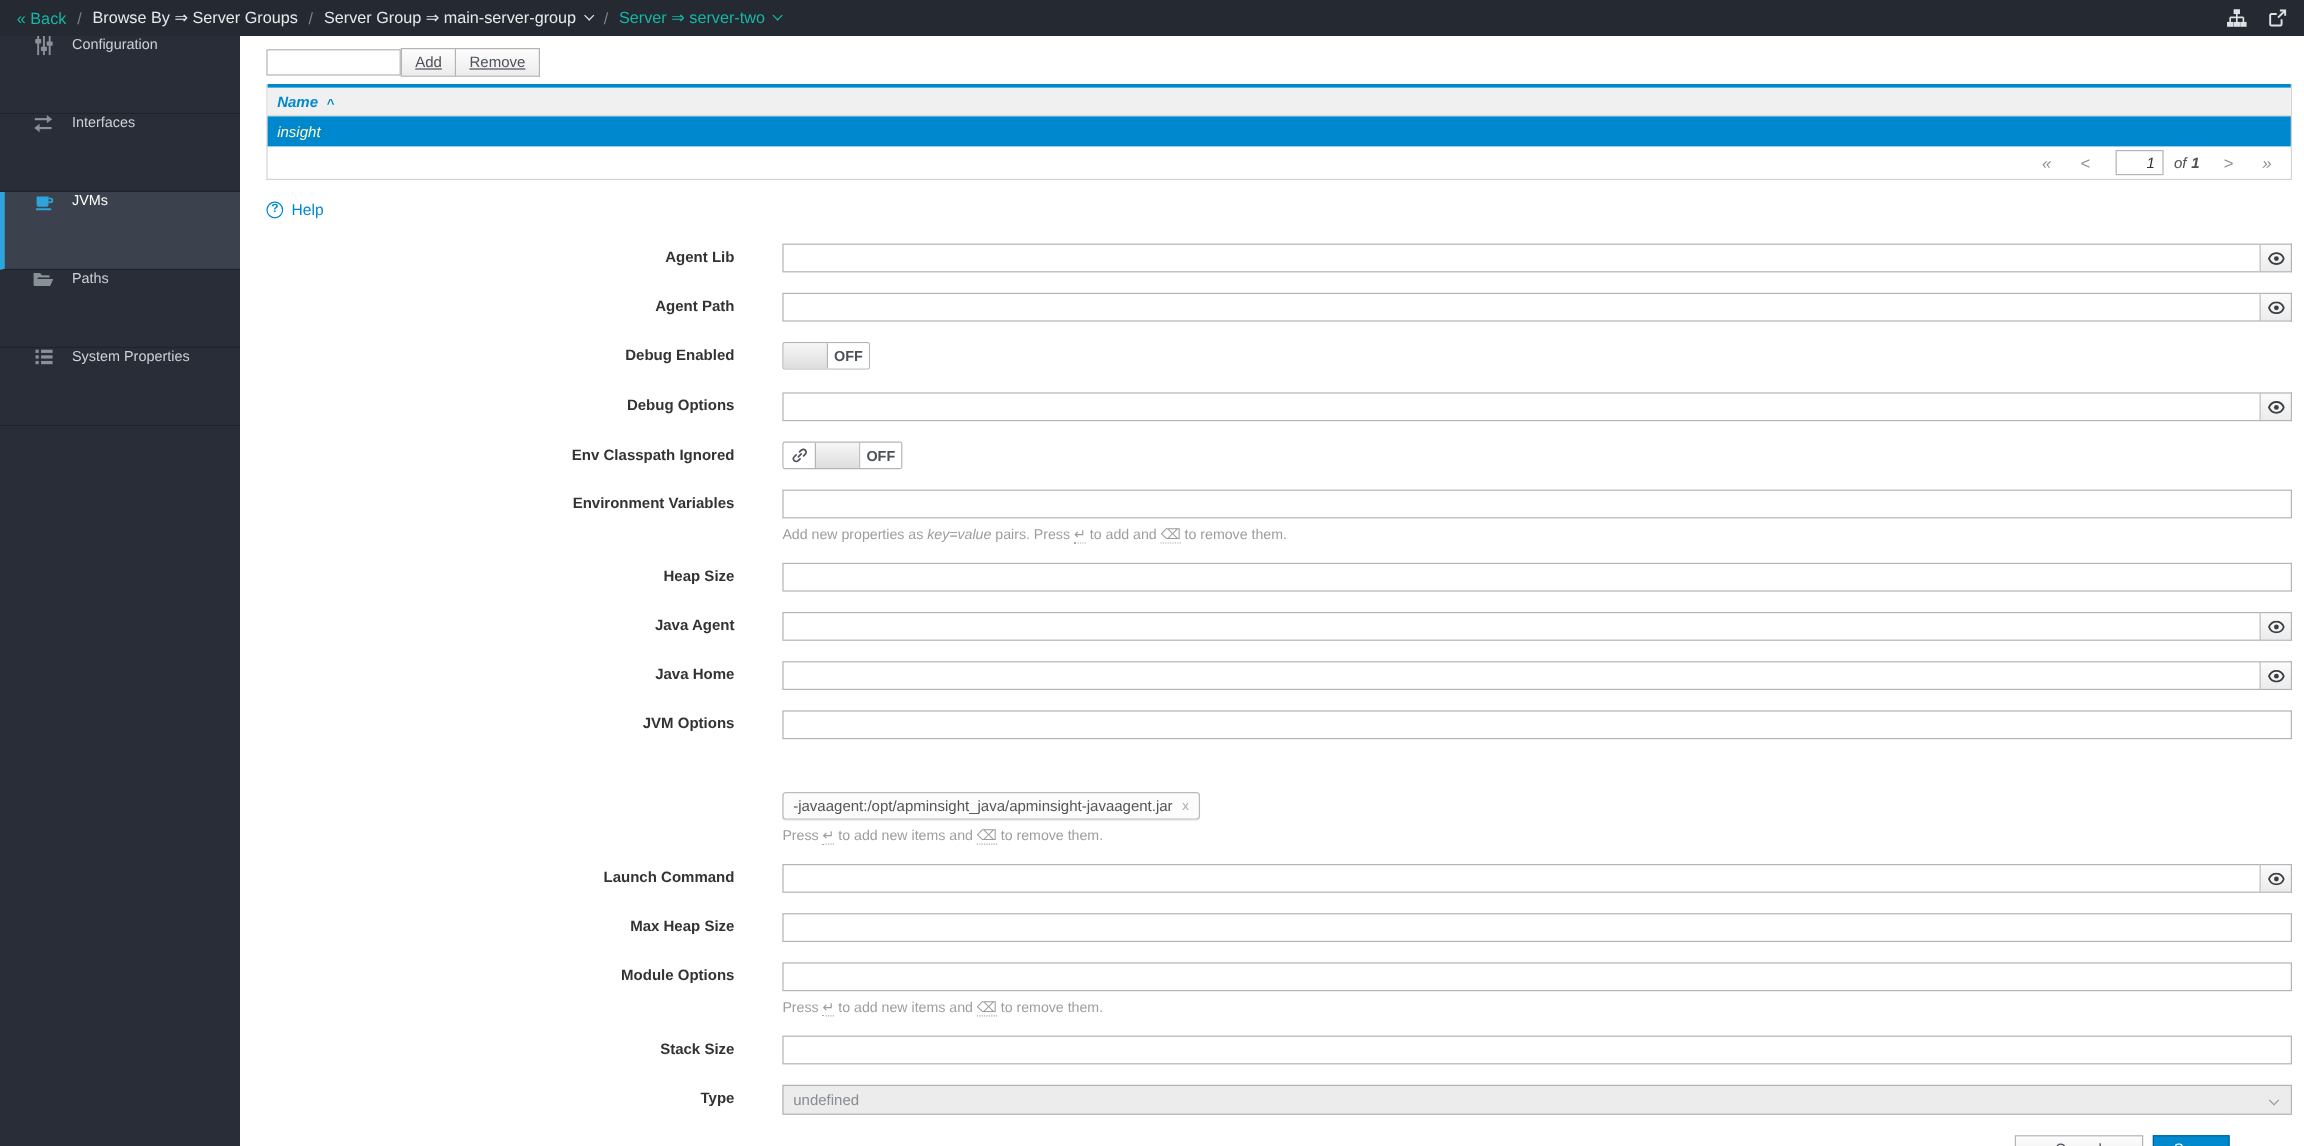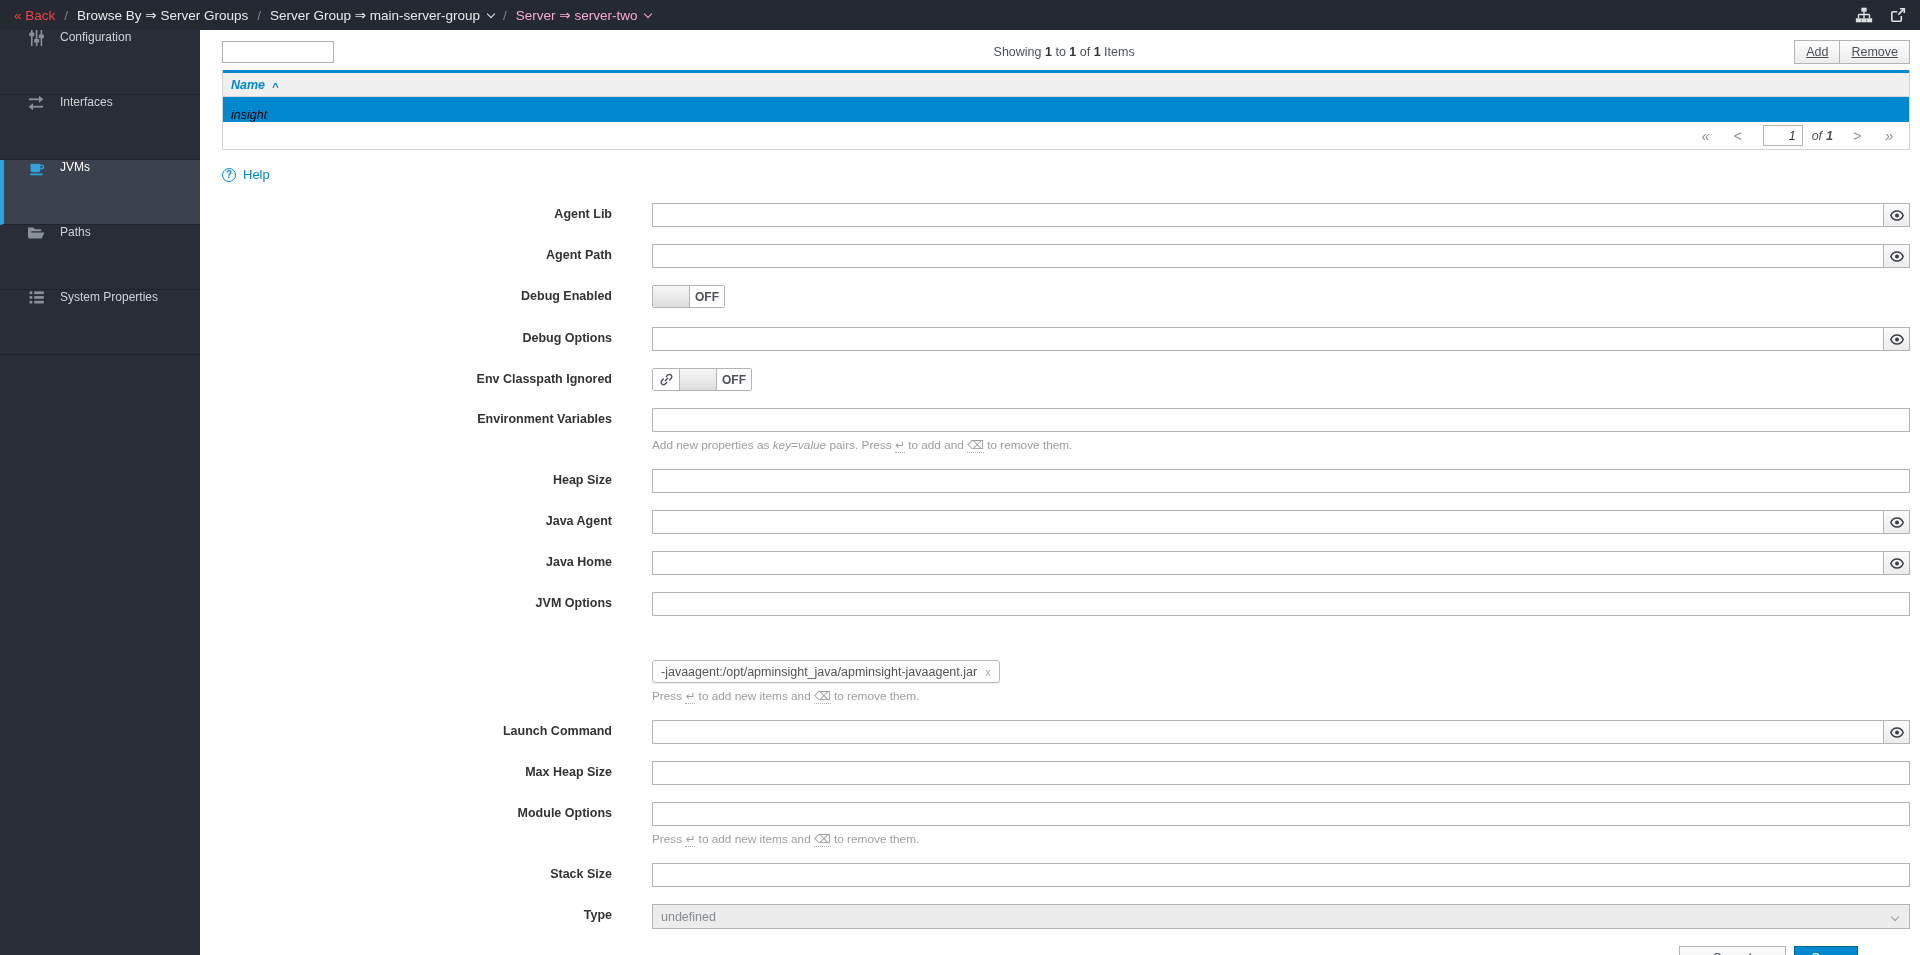--- a/index.html
+++ b/index.html
@@ -3,22 +3,22 @@
 <meta charset="utf-8">
 <style>
   * { margin:0; padding:0; box-sizing:border-box; }
   html,body { width:1920px; height:955px; overflow:hidden; }
   body { font-family:"Liberation Sans","DejaVu Sans",sans-serif; background:#fff; color:#4d5258; position:relative; }
 
   
   .topnav { position:absolute; left:0; top:0; width:1920px; height:30px; background:#242932;
             display:flex; align-items:center; padding:0 14px; color:#e7e9ea; font-size:13.5px; }
   .crumb { white-space:nowrap; cursor:pointer; }
-  .crumb.back { color:#ef4444; }
-  .crumb.active { color:#f9a8d4; }
+  .crumb.back { color:#14b8a6; }
+  .crumb.active { color:#14b8a6; }
   .sep { color:#7c828a; margin:0 9px; }
   .chev-down { display:inline-block; width:6px; height:6px; border-right:1.5px solid currentColor;
                border-bottom:1.5px solid currentColor; transform:rotate(45deg); margin-left:8px; vertical-align:3px; }
   .topnav-icons { margin-left:auto; display:flex; align-items:center; gap:17px; }
   .topnav-icons span { display:flex; cursor:pointer; }
 
   
   .sidebar { position:absolute; left:0; top:30px; width:200px; height:925px; background:#282d37; }
   .side-item { height:65px; display:flex; align-items:flex-start; gap:14px; padding-left:26px;
                border-bottom:1px solid #1f242c; color:#ced1d4; font-size:12px; cursor:pointer; }
@@ -37,21 +37,21 @@
   .btn { font:inherit; color:#4d5258; background:linear-gradient(#fdfdfd,#ececec);
          border:1px solid #b4b4b4; height:24px; padding:0 11px; cursor:pointer; }
   .btn-group { display:flex;text-decoration:underline; }
   .btn-group .btn + .btn { border-left:0; }
 
   .dtable { border:1px solid #d4d4d4; border-top:none;font-style:italic; }
   .dt-head { height:27px; background:#f0f0f0; display:flex; align-items:center; padding-left:8px;
              color:#0088ce; font-weight:700; border-top:3px solid #0088ce; border-bottom:1px solid #d4d4d4; cursor:pointer; }
   .sort { margin-left:7px; font-size:11px; transform:translateY(2px); }
   .dt-row { height:25px; display:flex; align-items:center; padding-left:8px; cursor:pointer; }
-  .dt-row.selected { background:#0088ce; color:#000000;align-items:flex-end; }
+  .dt-row.selected { background:#0088ce; color:#fef9c3; }
   .dt-pager { height:27px; display:flex; align-items:center; justify-content:flex-end; padding-right:4px; color:#8b8d8f; }
   .pg { padding:0 12px; font-size:14px; cursor:pointer; }
   .pg-input { width:40px; height:21px; border:1px solid #b4b4b4; text-align:right; padding-right:6px;
               font:inherit; color:#333; margin:0 9px; }
   .pg-of { color:#4d5258; margin-right:8px; }
   .pg-of b { margin-left:4px; }
 
   .help-row { margin-top:17px; display:inline-flex; align-items:center; gap:7px; color:#0088ce;
               font-size:13px; cursor:pointer; }
   .help-ico { width:14px; height:14px; border:1.5px solid #0088ce; border-radius:50%; display:flex;
@@ -195,21 +195,20 @@
         </span>
         <span>System Properties</span>
       </div>
     </div>
 </div>
 
 <div class="main">
 
   <div class="dt-toolbar">
     <input class="search-input" value="" style="">
-    <span class="showing" id="showing"><span>Showing </span><b>1</b><span> to </span><b>1</b><span> of </span><b>1</b><span> Items</span></span>
     <div class="btn-group">
       <button class="btn">Add</button>
       <button class="btn">Remove</button>
     </div>
   </div>
 
   <div class="dtable">
     <div class="dt-head">
       <span>Name</span>
       <span class="sort">^</span>

